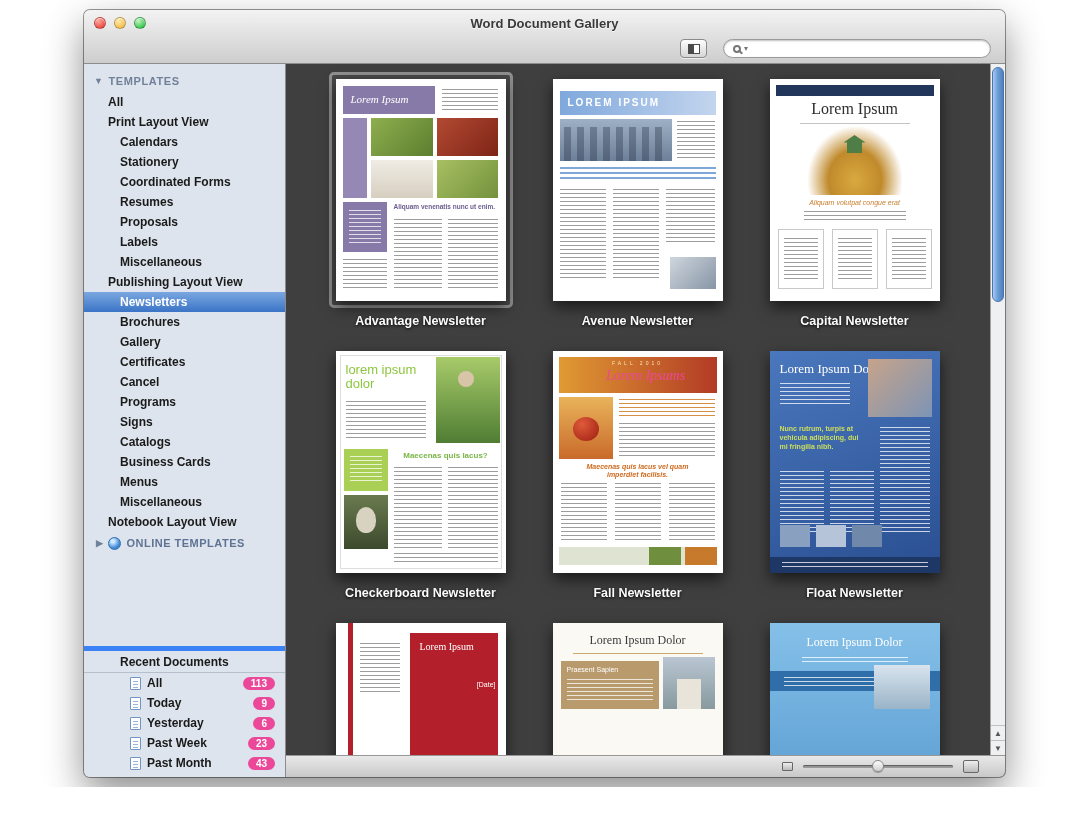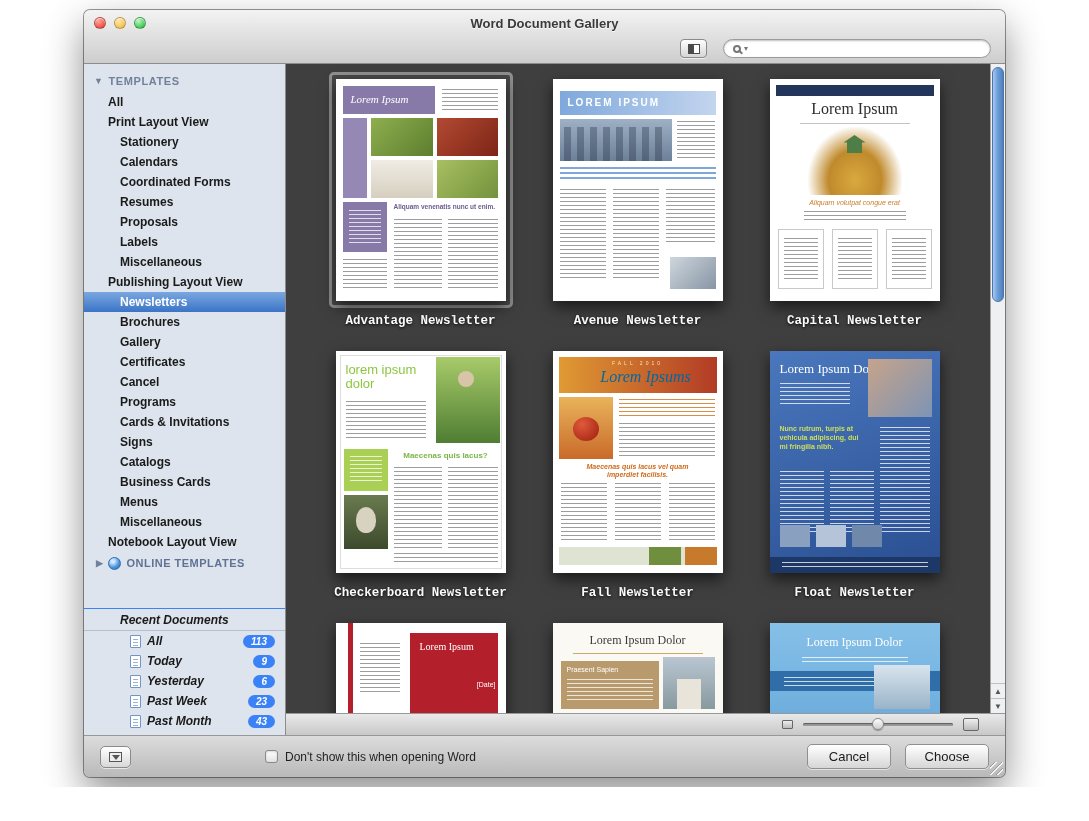--- a/index.html
+++ b/index.html
@@ -44,39 +44,39 @@
                font-size:11px; letter-spacing:.6px; display:flex; align-items:center; gap:5px; }
   .tri { font-size:9px; color:#71819a; }
   .sb-item { height:20px; line-height:20px; font-weight:bold; white-space:nowrap; overflow:hidden; }
   .lvl1 { padding-left:24px; }
   .lvl2 { padding-left:36px; }
   .sb-item.selected { background:linear-gradient(#7aa7e0,#3b74c6); color:#fff; }
   .online { height:22px; line-height:22px; padding-left:12px; display:flex; align-items:center; gap:5px;
             color:#5f7395; font-weight:bold; font-size:11px; letter-spacing:.5px; }
   .globe { width:13px; height:13px; border-radius:50%; flex:0 0 auto;
            background:radial-gradient(circle at 35% 30%, #cfe8ff 15%, #4a90d9 60%, #2a6fb0); border:1px solid #2a6fb0; }
-  .recent { border-top:1px solid #3b82f6; padding-bottom:4px;font-style:italic; }
+  .recent { border-top:5px solid #3b82f6; padding-bottom:4px; }
   .recent-header { height:22px; line-height:22px; padding-left:36px; font-weight:bold; border-bottom:1px solid #b6bfcb; }
   .recent-item { height:20px; display:flex; align-items:center; gap:6px; padding:0 10px 0 46px; }
   .recent-item .lbl { flex:1; font-weight:bold; }
   .doc-icon { width:11px; height:13px; background:#fff; border:1px solid #6f95c4; border-radius:1px; position:relative; flex:0 0 auto; }
   .doc-icon::before { content:""; position:absolute; left:2px; right:2px; top:3px; height:7px;
                       background:repeating-linear-gradient(to bottom,#9ab4d8 0 1px, transparent 1px 3px); }
-  .badge { background:#3b82f6; color:#fff; font-size:10px; font-weight:bold; border-radius:9px;
+  .badge { background:#ec4899; color:#fff; font-size:10px; font-weight:bold; border-radius:9px;
            padding:1px 8px; min-width:18px; text-align:center; }
 
   
   .gallery { flex:1; min-width:0; background:#3f3f3f; display:flex; flex-direction:column; position:relative; }
   .grid-area { flex:1; overflow:hidden; display:grid; grid-template-columns:repeat(3,1fr);
                justify-items:center; align-content:start; padding:8px 42px 0 26px; }
   .cell { display:flex; flex-direction:column; align-items:center; margin-bottom:14px; }
   .thumb-outer { padding:7px; }
   .cell.selected .thumb-outer { border:3px solid #8f8f8f; border-radius:5px; padding:4px; background:rgba(255,255,255,.05); }
   .cell-label { margin-top:6px; height:16px; color:#fff; font-size:12.5px; font-weight:bold;
-                text-shadow:0 1px 3px rgba(0,0,0,.9);font-family:Liberation Mono, monospace; }
+                text-shadow:0 1px 3px rgba(0,0,0,.9); }
   .thumb { width:170px; height:222px; background:#fff; position:relative; overflow:hidden;
            box-shadow:0 6px 14px rgba(0,0,0,.6); }
   .abs { position:absolute; }
   .ln  { background:repeating-linear-gradient(to bottom, rgba(115,115,115,.7) 0 1px, transparent 1px 4px); }
   .lnw { background:repeating-linear-gradient(to bottom, rgba(255,255,255,.75) 0 1px, transparent 1px 4px); }
 
   
   .adv-head { left:7px; top:7px; width:92px; height:28px; background:#877aa8; color:#fff;
               font-family:"Liberation Serif",serif; font-style:italic; font-size:11px; padding:7px 0 0 8px; }
   .adv-hl { left:106px; top:10px; width:56px; height:22px; }
@@ -133,22 +133,22 @@
   .chk-owl::before { content:""; position:absolute; left:12px; top:12px; width:20px; height:26px;
                      border-radius:50% 50% 45% 45%; background:#d8d3c0; }
   .chk-head { left:58px; top:100px; width:104px; color:#7ab648; font-size:8px; font-weight:bold; text-align:center; }
   .chk-c1 { left:58px; top:116px; width:48px; height:82px; }
   .chk-c2 { left:112px; top:116px; width:50px; height:82px; }
   .chk-bot { left:58px; top:202px; width:104px; height:12px; }
 
   
   .fall-band { left:6px; top:6px; right:6px; height:36px; background:linear-gradient(to right,#e09a33,#b23b25); }
   .fall-eyebrow { top:9px; left:0; right:0; text-align:center; color:#f6e3b0; font-size:5px; letter-spacing:3px; }
-  .fall-title { top:17px; left:16px; right:0; text-align:center; color:#0369a1;
-                font-family:"Liberation Serif",serif; font-style:italic; font-size:16px; }
+  .fall-title { top:17px; left:16px; right:0; text-align:center; color:#ec4899;
+                font-family:"Liberation Serif",serif; font-style:italic; font-size:14px; }
   .fall-apple { left:6px; top:46px; width:54px; height:62px; background:linear-gradient(#e9b35a,#c96a2a); }
   .fall-apple::after { content:""; position:absolute; left:14px; top:20px; width:26px; height:24px; border-radius:50%;
                        background:radial-gradient(circle at 35% 30%, #e05a3a, #9c1d10); }
   .fall-l1 { left:66px; top:48px; width:96px; height:18px;
              background:repeating-linear-gradient(to bottom, rgba(208,122,40,.85) 0 1px, transparent 1px 4px); }
   .fall-l2 { left:66px; top:72px; width:96px; height:34px; }
   .fall-head { left:20px; top:112px; width:130px; text-align:center; color:#cf6a1f; font-size:7px;
                font-style:italic; font-weight:bold; line-height:1.2; }
   .fall-c1 { left:8px; top:132px; width:46px; height:60px; }
   .fall-c2 { left:62px; top:132px; width:46px; height:60px; }
@@ -262,35 +262,34 @@
   <div class="bodyrow">
 
     <aside class="sidebar">
       <div class="sb-scroll">
         <div class="sb-header">
           <span class="tri">▼</span>
           <span>TEMPLATES</span>
         </div>
         <div class="sb-item lvl1">All</div>
         <div class="sb-item lvl1">Print Layout View</div>
+        <div class="sb-item lvl2">Calendars</div>
         <div class="sb-item lvl2">Stationery</div>
-        <div class="sb-item lvl2">Calendars</div>
         <div class="sb-item lvl2">Coordinated Forms</div>
         <div class="sb-item lvl2">Resumes</div>
         <div class="sb-item lvl2">Proposals</div>
         <div class="sb-item lvl2">Labels</div>
         <div class="sb-item lvl2">Miscellaneous</div>
         <div class="sb-item lvl1">Publishing Layout View</div>
         <div class="sb-item lvl2 selected">Newsletters</div>
         <div class="sb-item lvl2">Brochures</div>
         <div class="sb-item lvl2">Gallery</div>
         <div class="sb-item lvl2">Certificates</div>
         <div class="sb-item lvl2">Cancel</div>
         <div class="sb-item lvl2">Programs</div>
-        <div class="sb-item lvl2">Cards &amp; Invitations</div>
         <div class="sb-item lvl2">Signs</div>
         <div class="sb-item lvl2">Catalogs</div>
         <div class="sb-item lvl2">Business Cards</div>
         <div class="sb-item lvl2">Menus</div>
         <div class="sb-item lvl2">Miscellaneous</div>
         <div class="sb-item lvl1">Notebook Layout View</div>
         <div class="online">
           <span class="tri">▶</span>
           <span class="globe"></span>
           <span>ONLINE TEMPLATES</span>
@@ -510,28 +509,14 @@
       <div class="zoombar">
         <span class="pic-s"></span>
         <div class="zoom-track">
           <div class="zoom-thumb"></div>
         </div>
         <span class="pic-l"></span>
       </div>
     </main>
   </div>
 
-  <div class="bottombar">
-    <div class="disc-btn">
-      <span class="disc-icon"></span>
-    </div>
-    <div class="checkbox-row">
-      <span class="checkbox"></span>
-      <span>Don't show this when opening Word</span>
-    </div>
-    <div class="btns">
-      <div class="btn">Cancel</div>
-      <div class="btn">Choose</div>
-    </div>
-    <div class="resize-grip"></div>
-  </div>
 
 </div>
 
 </body></html>

